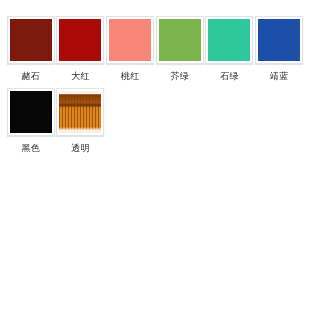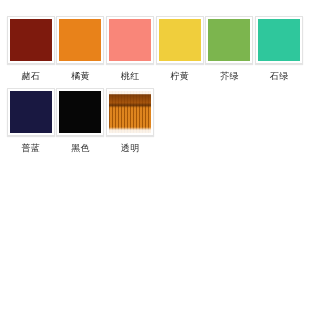--- a/index.html
+++ b/index.html
@@ -89,53 +89,47 @@
 
 <div id="swatch-grid">
     <div class="swatch-cell">
       <div class="swatch-chip-frame">
         <div class="swatch-chip" title="#7e1a0d" style="background: rgb(126, 26, 13);"></div>
       </div>
       <div class="swatch-label">赭石</div>
     </div>
     <div class="swatch-cell">
       <div class="swatch-chip-frame">
-        <div class="swatch-chip" title="#e8821a" style="background: rgb(232, 130, 26);"></div>
+        <div class="swatch-chip" title="#ac0a08" style="background: rgb(172, 10, 8);"></div>
       </div>
-      <div class="swatch-label">橘黄</div>
+      <div class="swatch-label">大红</div>
     </div>
     <div class="swatch-cell">
       <div class="swatch-chip-frame">
         <div class="swatch-chip" title="#f98679" style="background: rgb(249, 134, 121);"></div>
       </div>
       <div class="swatch-label">桃红</div>
-    </div>
-    <div class="swatch-cell">
-      <div class="swatch-chip-frame">
-        <div class="swatch-chip" title="#f0ce3c" style="background: rgb(240, 206, 60);"></div>
-      </div>
-      <div class="swatch-label">柠黄</div>
     </div>
     <div class="swatch-cell">
       <div class="swatch-chip-frame">
         <div class="swatch-chip" title="#7cb54e" style="background: rgb(124, 181, 78);"></div>
       </div>
       <div class="swatch-label">芥绿</div>
     </div>
     <div class="swatch-cell">
       <div class="swatch-chip-frame">
         <div class="swatch-chip" title="#2fc79c" style="background: rgb(47, 199, 156);"></div>
       </div>
       <div class="swatch-label">石绿</div>
     </div>
     <div class="swatch-cell">
       <div class="swatch-chip-frame">
-        <div class="swatch-chip" title="#191841" style="background: rgb(25, 24, 65);"></div>
+        <div class="swatch-chip" title="#1b4fa8" style="background: rgb(27, 79, 168);"></div>
       </div>
-      <div class="swatch-label">普蓝</div>
+      <div class="swatch-label">靖蓝</div>
     </div>
     <div class="swatch-cell">
       <div class="swatch-chip-frame">
         <div class="swatch-chip" title="#060606" style="background: rgb(6, 6, 6);"></div>
       </div>
       <div class="swatch-label">黑色</div>
     </div>
     <div class="swatch-cell">
       <div class="swatch-chip-frame">
         <div class="swatch-chip tex-transparent" title="#d2700a"></div>

